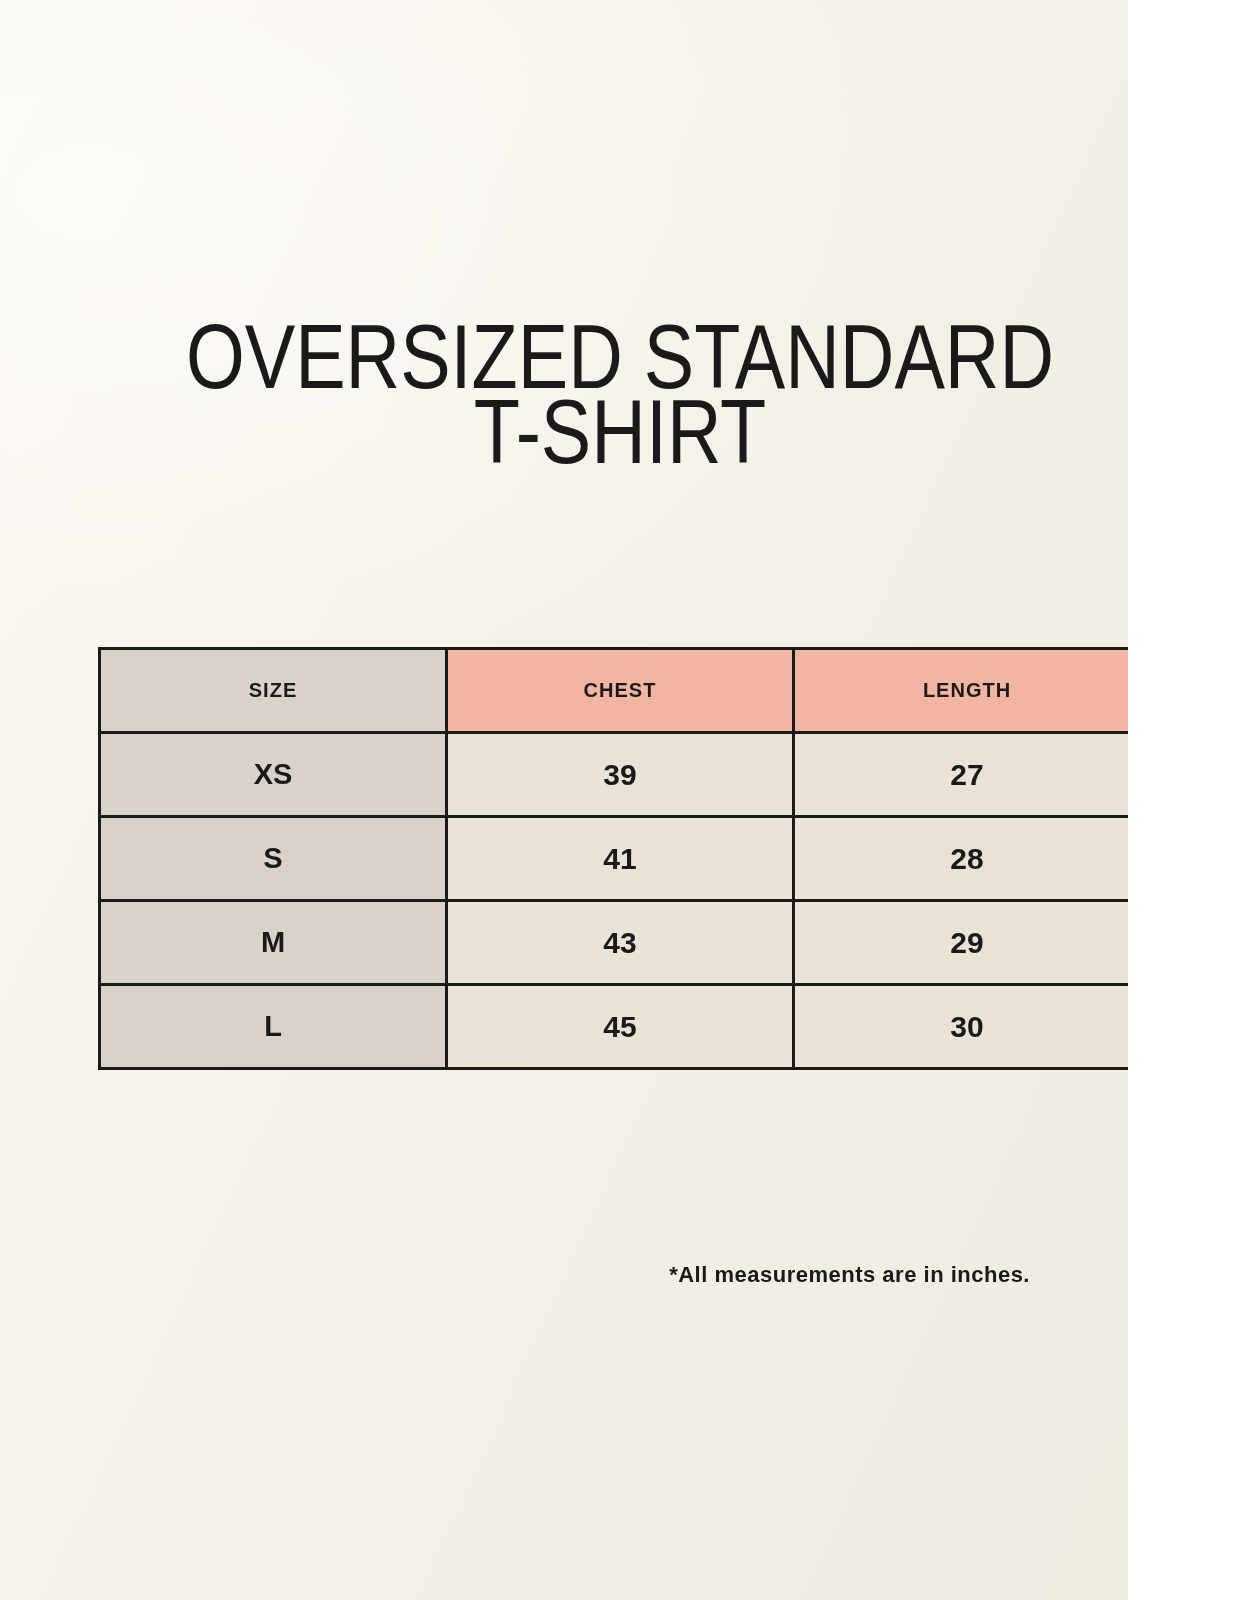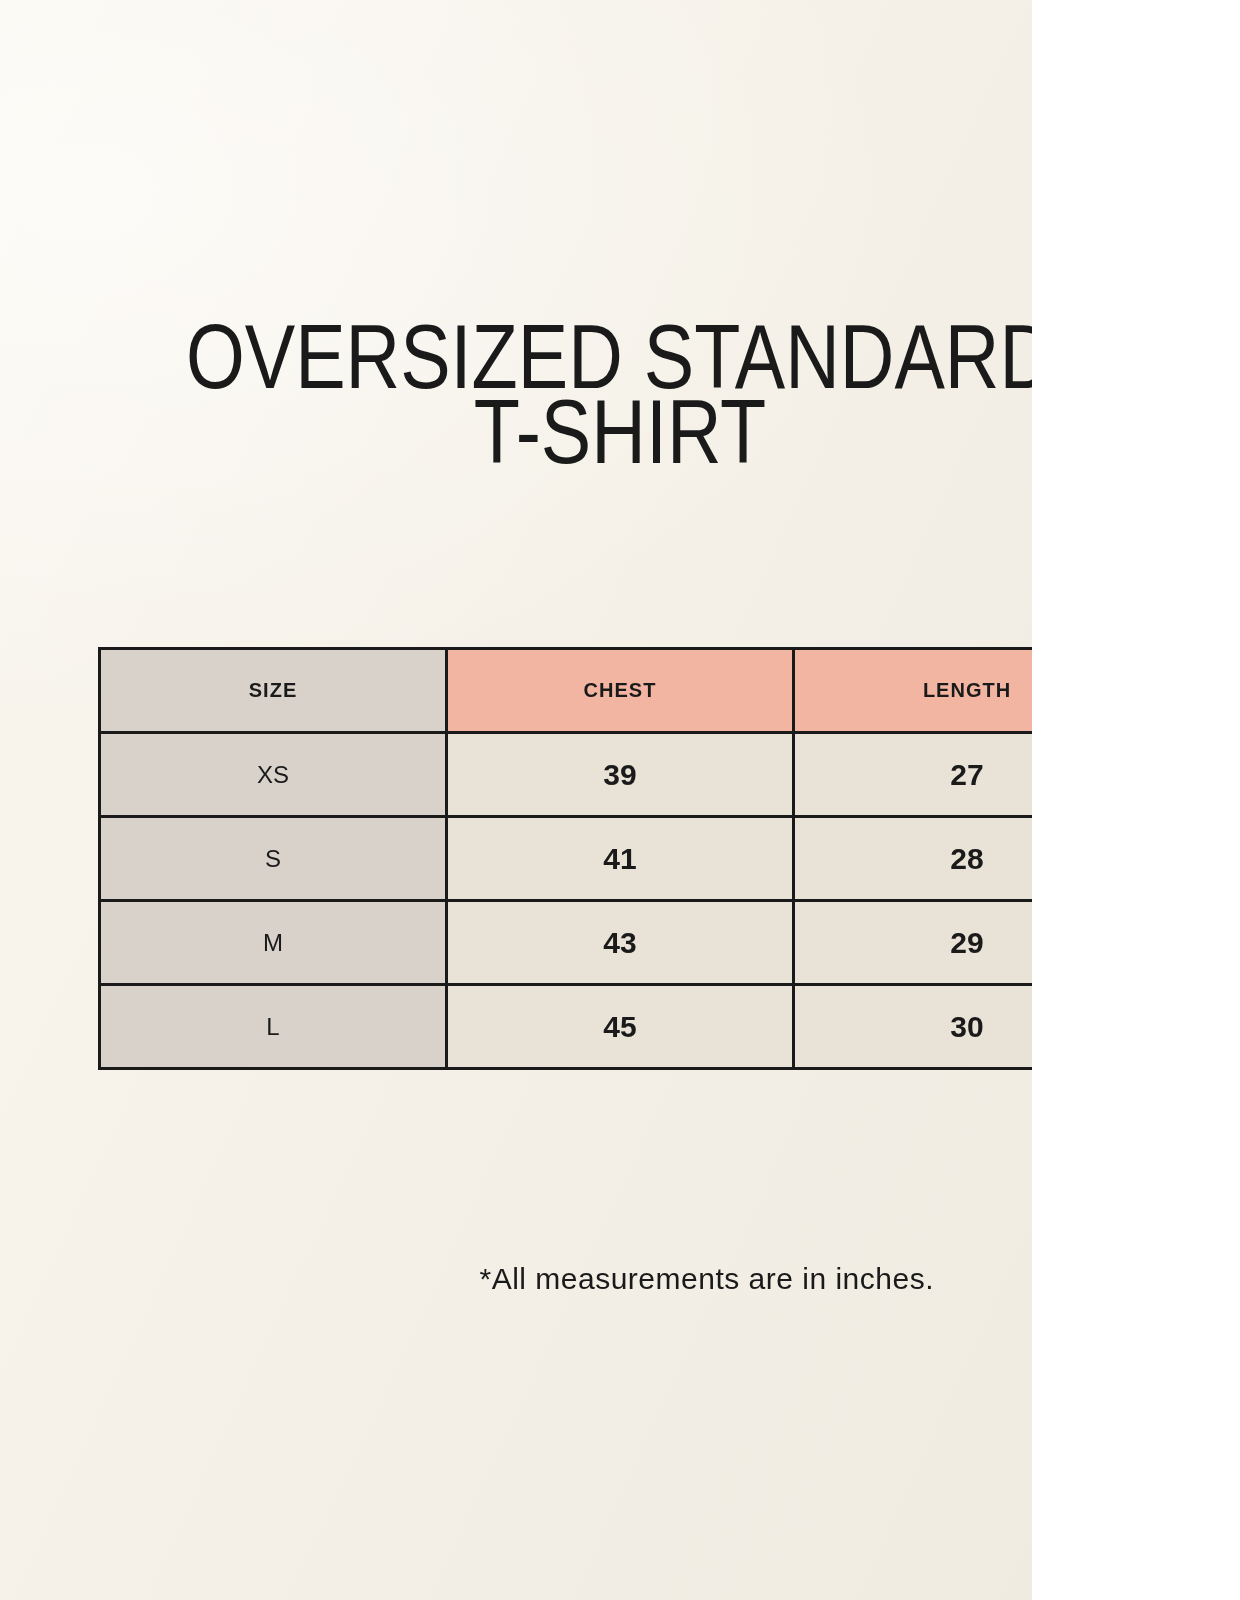--- a/index.html
+++ b/index.html
@@ -12,21 +12,21 @@
     --ink:#1a1a1a;
   }
   *{margin:0;padding:0;box-sizing:border-box;}
   html,body{width:1240px;}
   body{
     font-family:"Liberation Sans","DejaVu Sans",sans-serif;
     color:var(--ink);
   }
   .page{
     position:relative;
-    width:1032px;
+    width:1128px;
     height:1600px;
     overflow:hidden;
     background:
       radial-gradient(1400px 900px at 8% 12%, rgba(255,255,255,0.55), rgba(255,255,255,0) 60%),
       linear-gradient(115deg, var(--bg-light) 0%, var(--bg) 45%, var(--bg-dark) 100%);
   }
   .title{
     position:absolute;
     top:320px;
     left:0;
@@ -78,34 +78,34 @@
   }
   .size-table thead th{
     font-size:20px;
     font-weight:700;
     letter-spacing:1px;
   }
   .size-table thead th.col-size{ background:var(--cell-gray); }
   .size-table thead th.col-measure{ background:var(--cell-salmon); }
   .size-table tbody th{
     background:var(--cell-gray);
-    font-size:24px;
-    font-weight:400;
+    font-size:29px;
+    font-weight:700;
   }
   .size-table tbody td{
     background:var(--cell-cream);
     font-size:30px;
     font-weight:700;
   }
   .footnote{
     position:absolute;
     top:1262px;
     right:98px;
-    font-size:30px;
-    font-weight:400;
+    font-size:22px;
+    font-weight:700;
     letter-spacing:0.5px;
     color:var(--ink);
     text-align:right;
   }
 </style>
 </head>
 <body>
 
 <div class="page">
 

